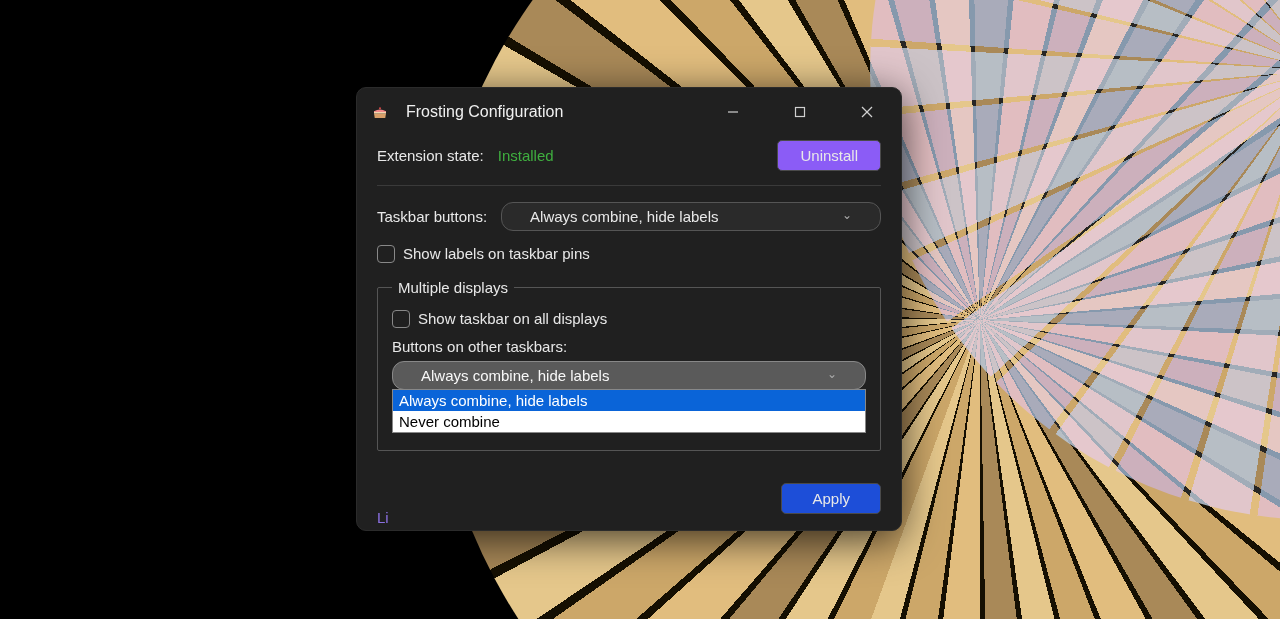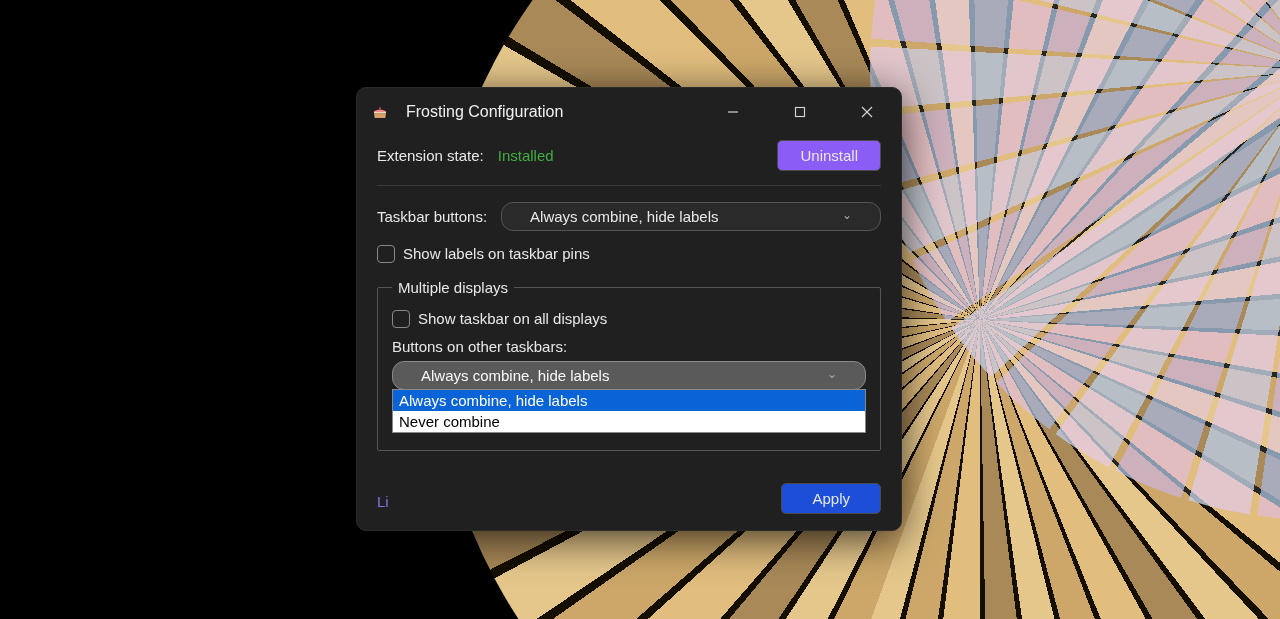--- a/index.html
+++ b/index.html
@@ -116,21 +116,21 @@
     background:#fff;
     color:#000;
     border:1px solid #888;
     font-size:15px;
     z-index:5;
   }
   .opt { padding:2px 6px; cursor:pointer; }
   .opt.sel { background:#0a64d8; color:#fff; }
   .footer-link {
     position:absolute;
-    left:20px; bottom:20px;
+    left:20px; bottom:4px;
     color:#8a6fe0;
     font-size:15px;
     z-index:1;
   }
   .apply-btn {
     position:absolute;
     right:20px; bottom:16px;
     background:#1d4ed8;
     border:1px solid #4a4a4a;
     color:#e8e8e8;

